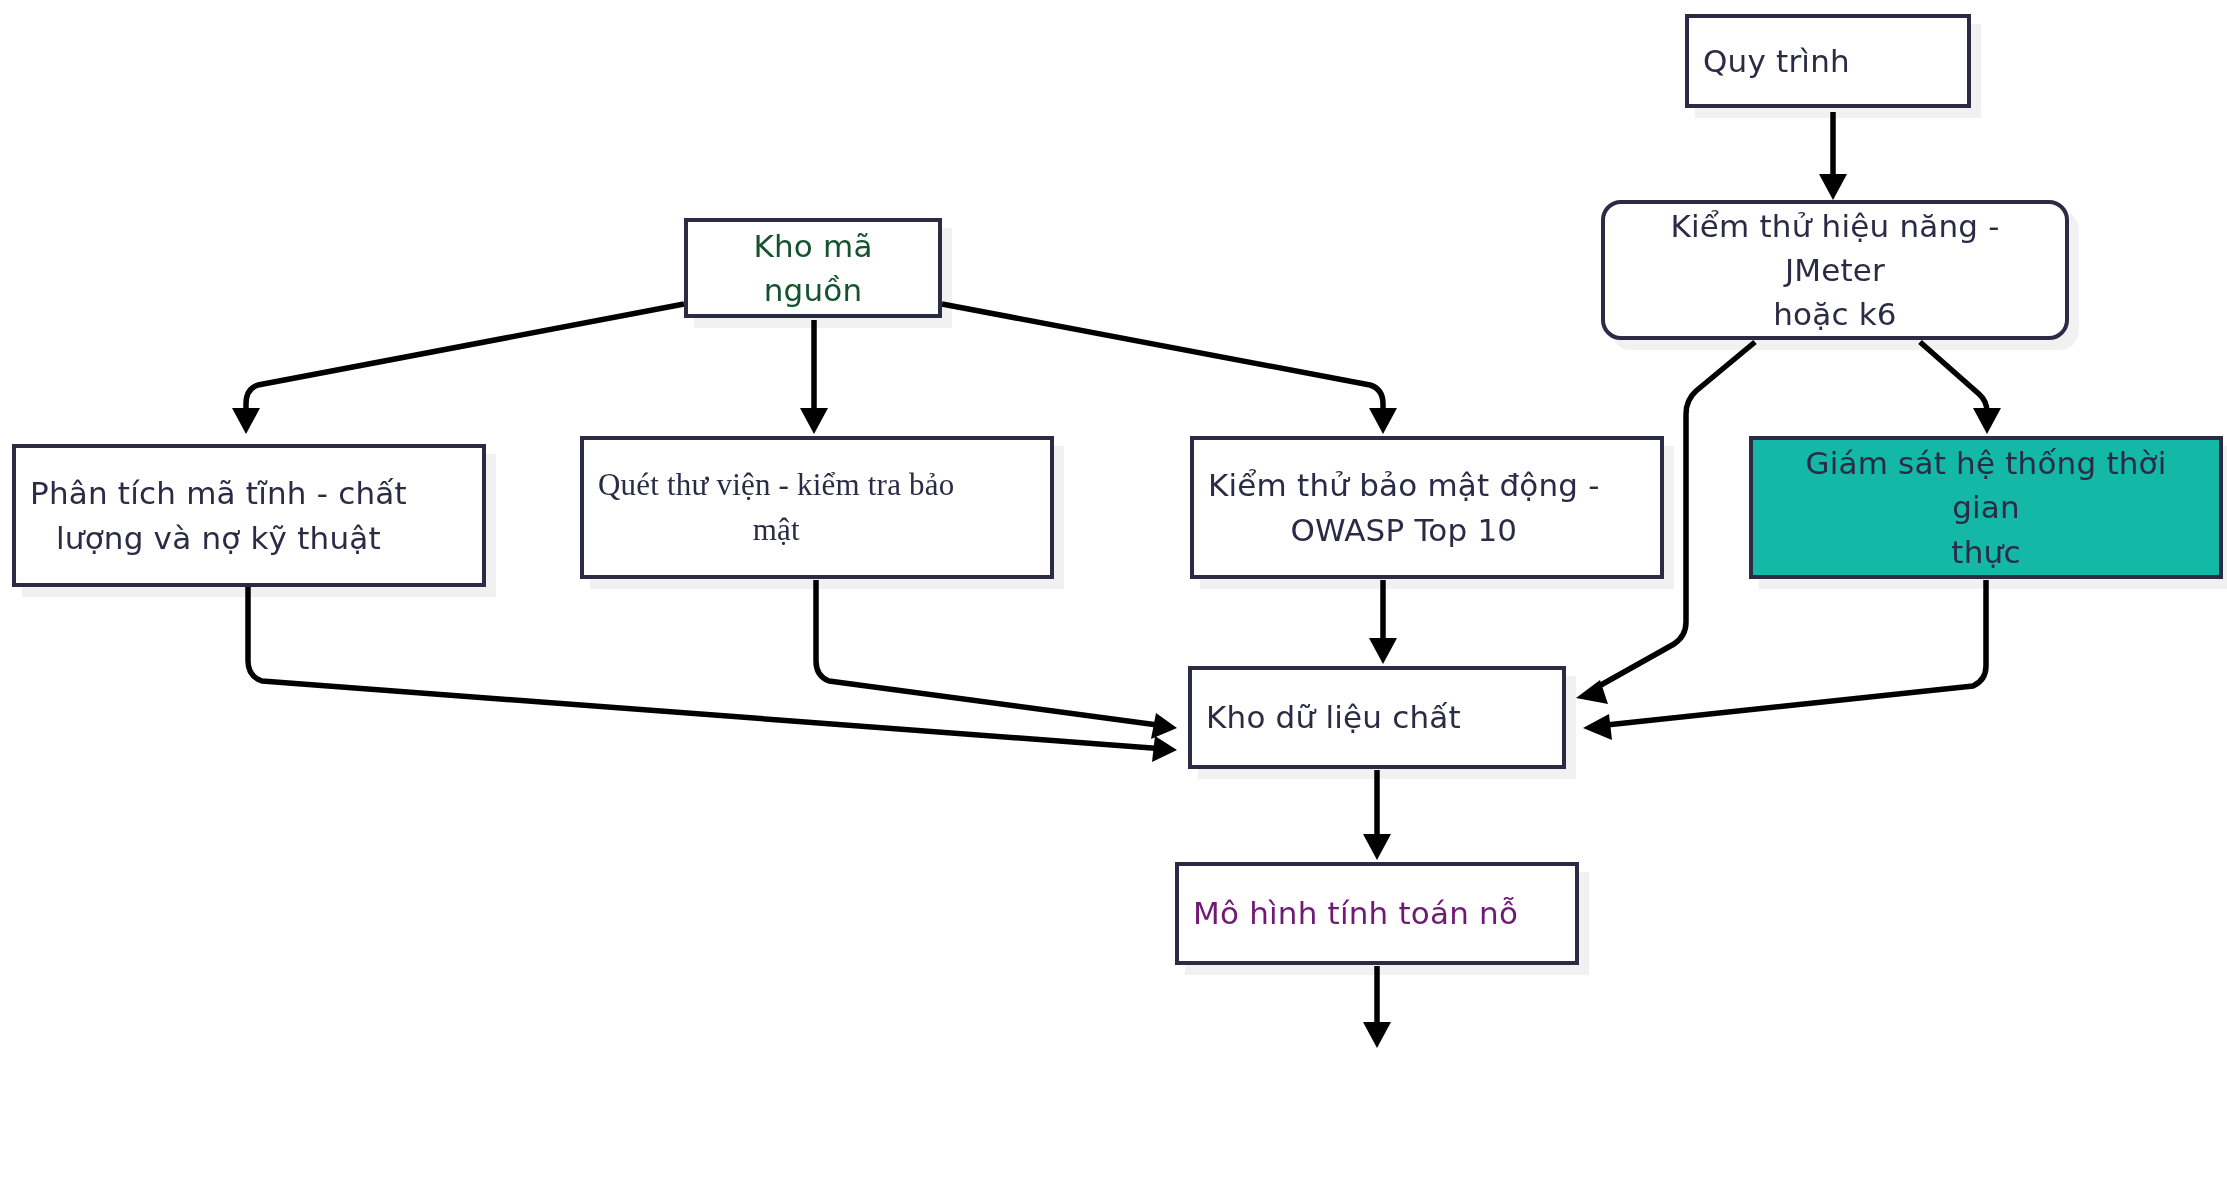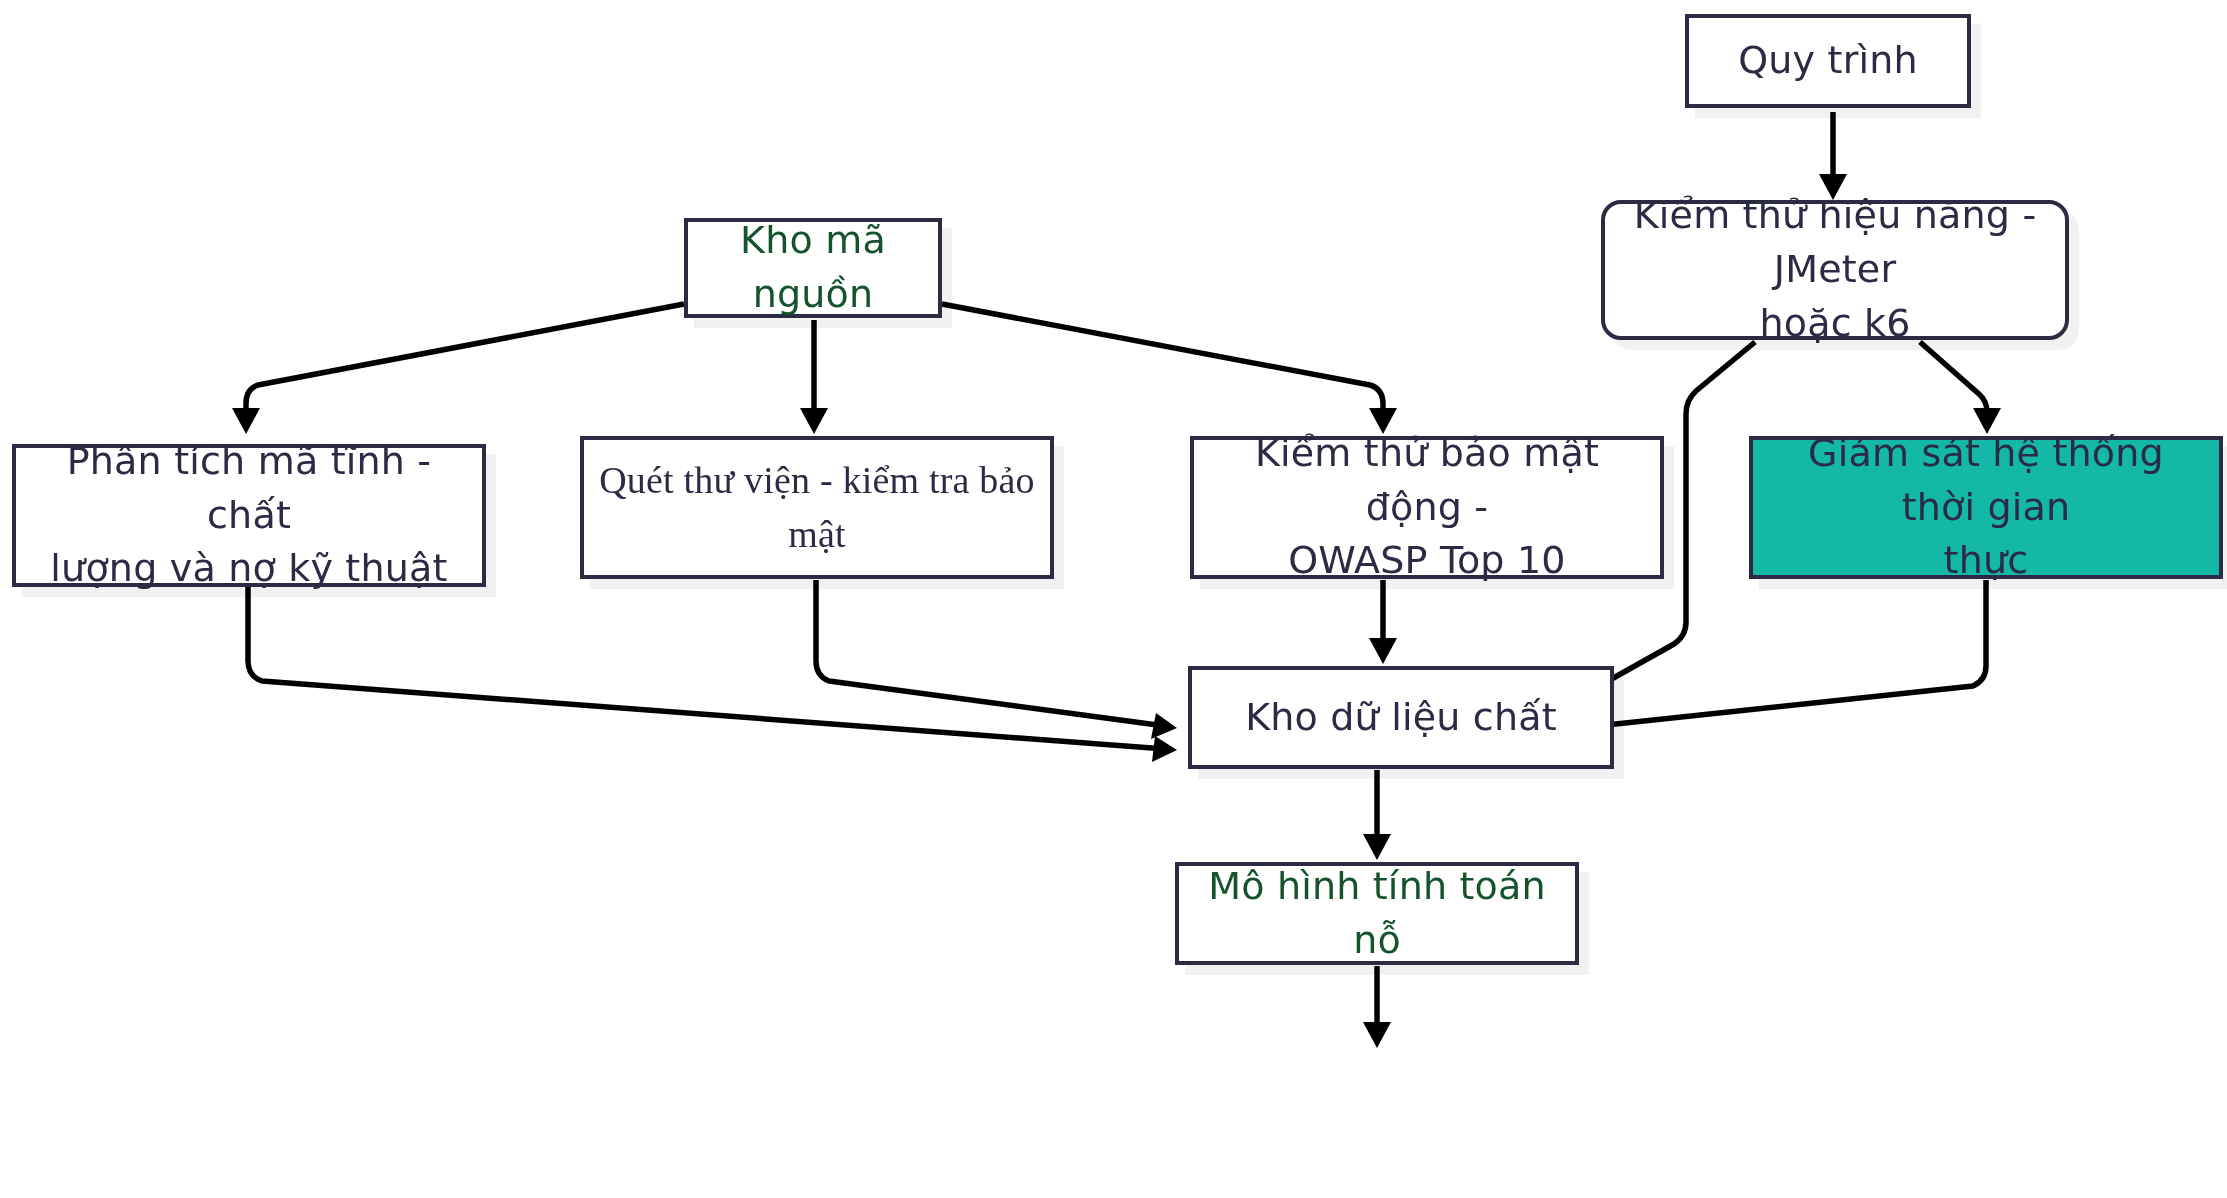--- a/index.html
+++ b/index.html
@@ -23,24 +23,23 @@
     height: 1198px;
     pointer-events: none;
   }
   .node {
     position: absolute;
     box-sizing: border-box;
     background: #ffffff;
     border: 4px solid #2b2b45;
     display: flex;
     align-items: center;
-    justify-content: center;
     text-align: center;
     color: #2b2b45;
-    font-size: 38px;
+    font-size: 31px;
     line-height: 1.42;
     letter-spacing: 0.2px;
     box-shadow: 10px 10px 0 0 rgba(0,0,0,0.055);
     z-index: 2;
   }
   .node-label {
     display: block;
     padding: 0 14px;
     white-space: pre-line;
   }
@@ -105,19 +104,19 @@
 mật</span>
     </div>
     <div class="node" style="left: 1146px; top: 436px; width: 474px; height: 143px; border-color: rgb(43, 43, 69); background: rgb(255, 255, 255); color: rgb(43, 43, 69); margin-left: 44px;">
       <span class="node-label">Kiểm thử bảo mật động -
 OWASP Top 10</span>
     </div>
     <div class="node" style="left: 1749px; top: 436px; width: 474px; height: 143px; border-color: rgb(43, 43, 69); background: #14b8a6; color: rgb(43, 43, 69);">
       <span class="node-label">Giám sát hệ thống thời gian
 thực</span>
     </div>
-    <div class="node" style="left: 1188px; top: 666px; width: 426px; height: 103px; border-color: rgb(43, 43, 69); background: rgb(255, 255, 255); color: rgb(43, 43, 69);">
+    <div class="node" style="left: 1188px; top: 666px; width: 378px; height: 103px; border-color: rgb(43, 43, 69); background: rgb(255, 255, 255); color: rgb(43, 43, 69);">
       <span class="node-label">Kho dữ liệu chất</span>
     </div>
-    <div class="node" style="left: 1175px; top: 862px; width: 404px; height: 103px; border-color: rgb(43, 43, 69); background: rgb(255, 255, 255); color: #14532d;">
+    <div class="node" style="left: 1175px; top: 862px; width: 404px; height: 103px; border-color: rgb(43, 43, 69); background: rgb(255, 255, 255); color: #701a75;">
       <span class="node-label">Mô hình tính toán nỗ</span>
     </div>
   </div>
 
 </body></html>

